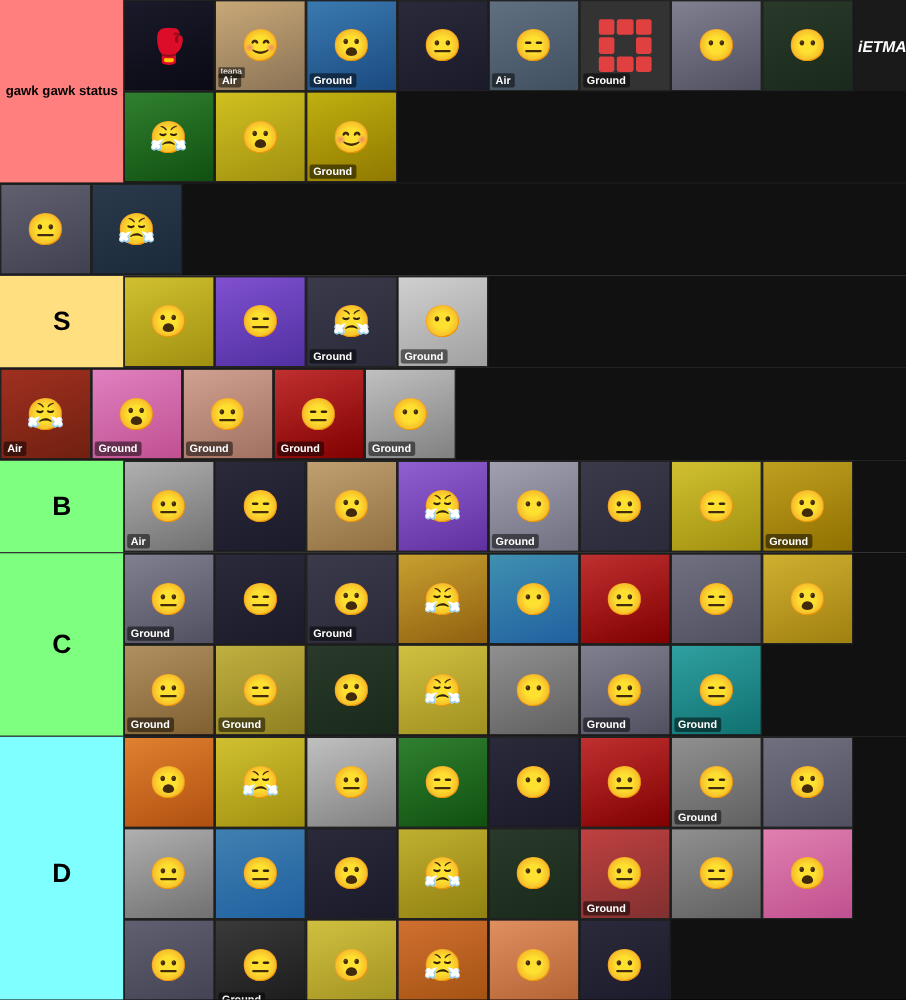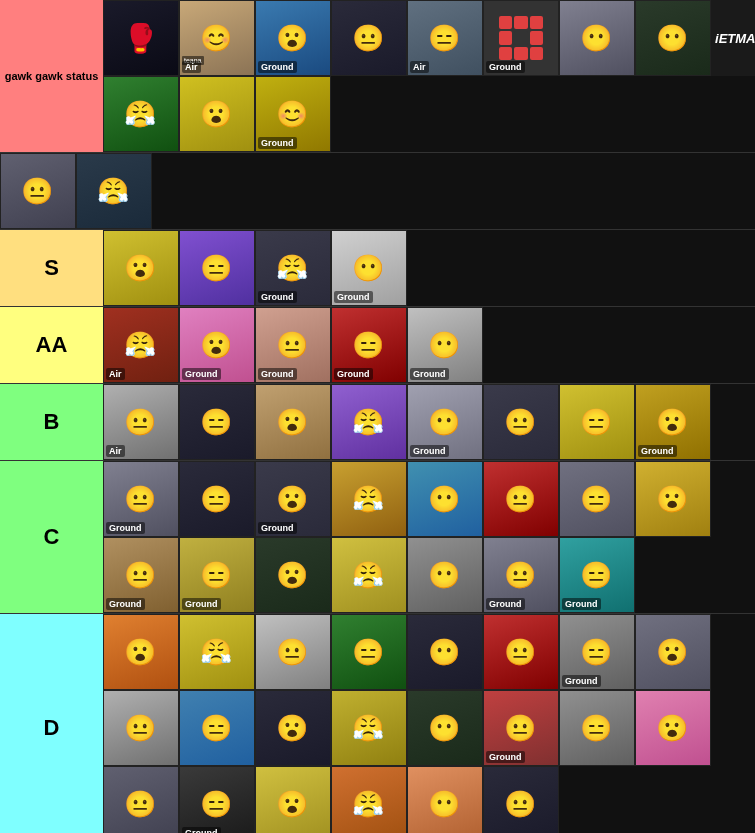--- a/index.html
+++ b/index.html
@@ -188,23 +188,20 @@
         <div class="cell-label">Ground</div>
       </div>
       <div class="cell" style="background:linear-gradient(160deg,#d0d0d0,#a0a0a0);">
         <div style="width:100%;height:100%;display:flex;align-items:center;justify-content:center;font-size:26px;">😶</div>
         <div class="cell-label">Ground</div>
       </div>
     </div>
   </div>
 
   <div class="tier-row" style="min-height:76px;">
-    <div class="tier-label tier-aa" style="background:#ffff7f; min-height:76px;">
-      <span>AA</span>
-    </div>
     <div class="tier-cells">
       <div class="cell" style="background:linear-gradient(160deg,#a03020,#702010);">
         <div style="width:100%;height:100%;display:flex;align-items:center;justify-content:center;font-size:26px;">😤</div>
         <div class="cell-label">Air</div>
       </div>
       <div class="cell" style="background:linear-gradient(160deg,#e080c0,#c05090);">
         <div style="width:100%;height:100%;display:flex;align-items:center;justify-content:center;font-size:26px;">😮</div>
         <div class="cell-label">Ground</div>
       </div>
       <div class="cell" style="background:linear-gradient(160deg,#d0a090,#a07060);">

